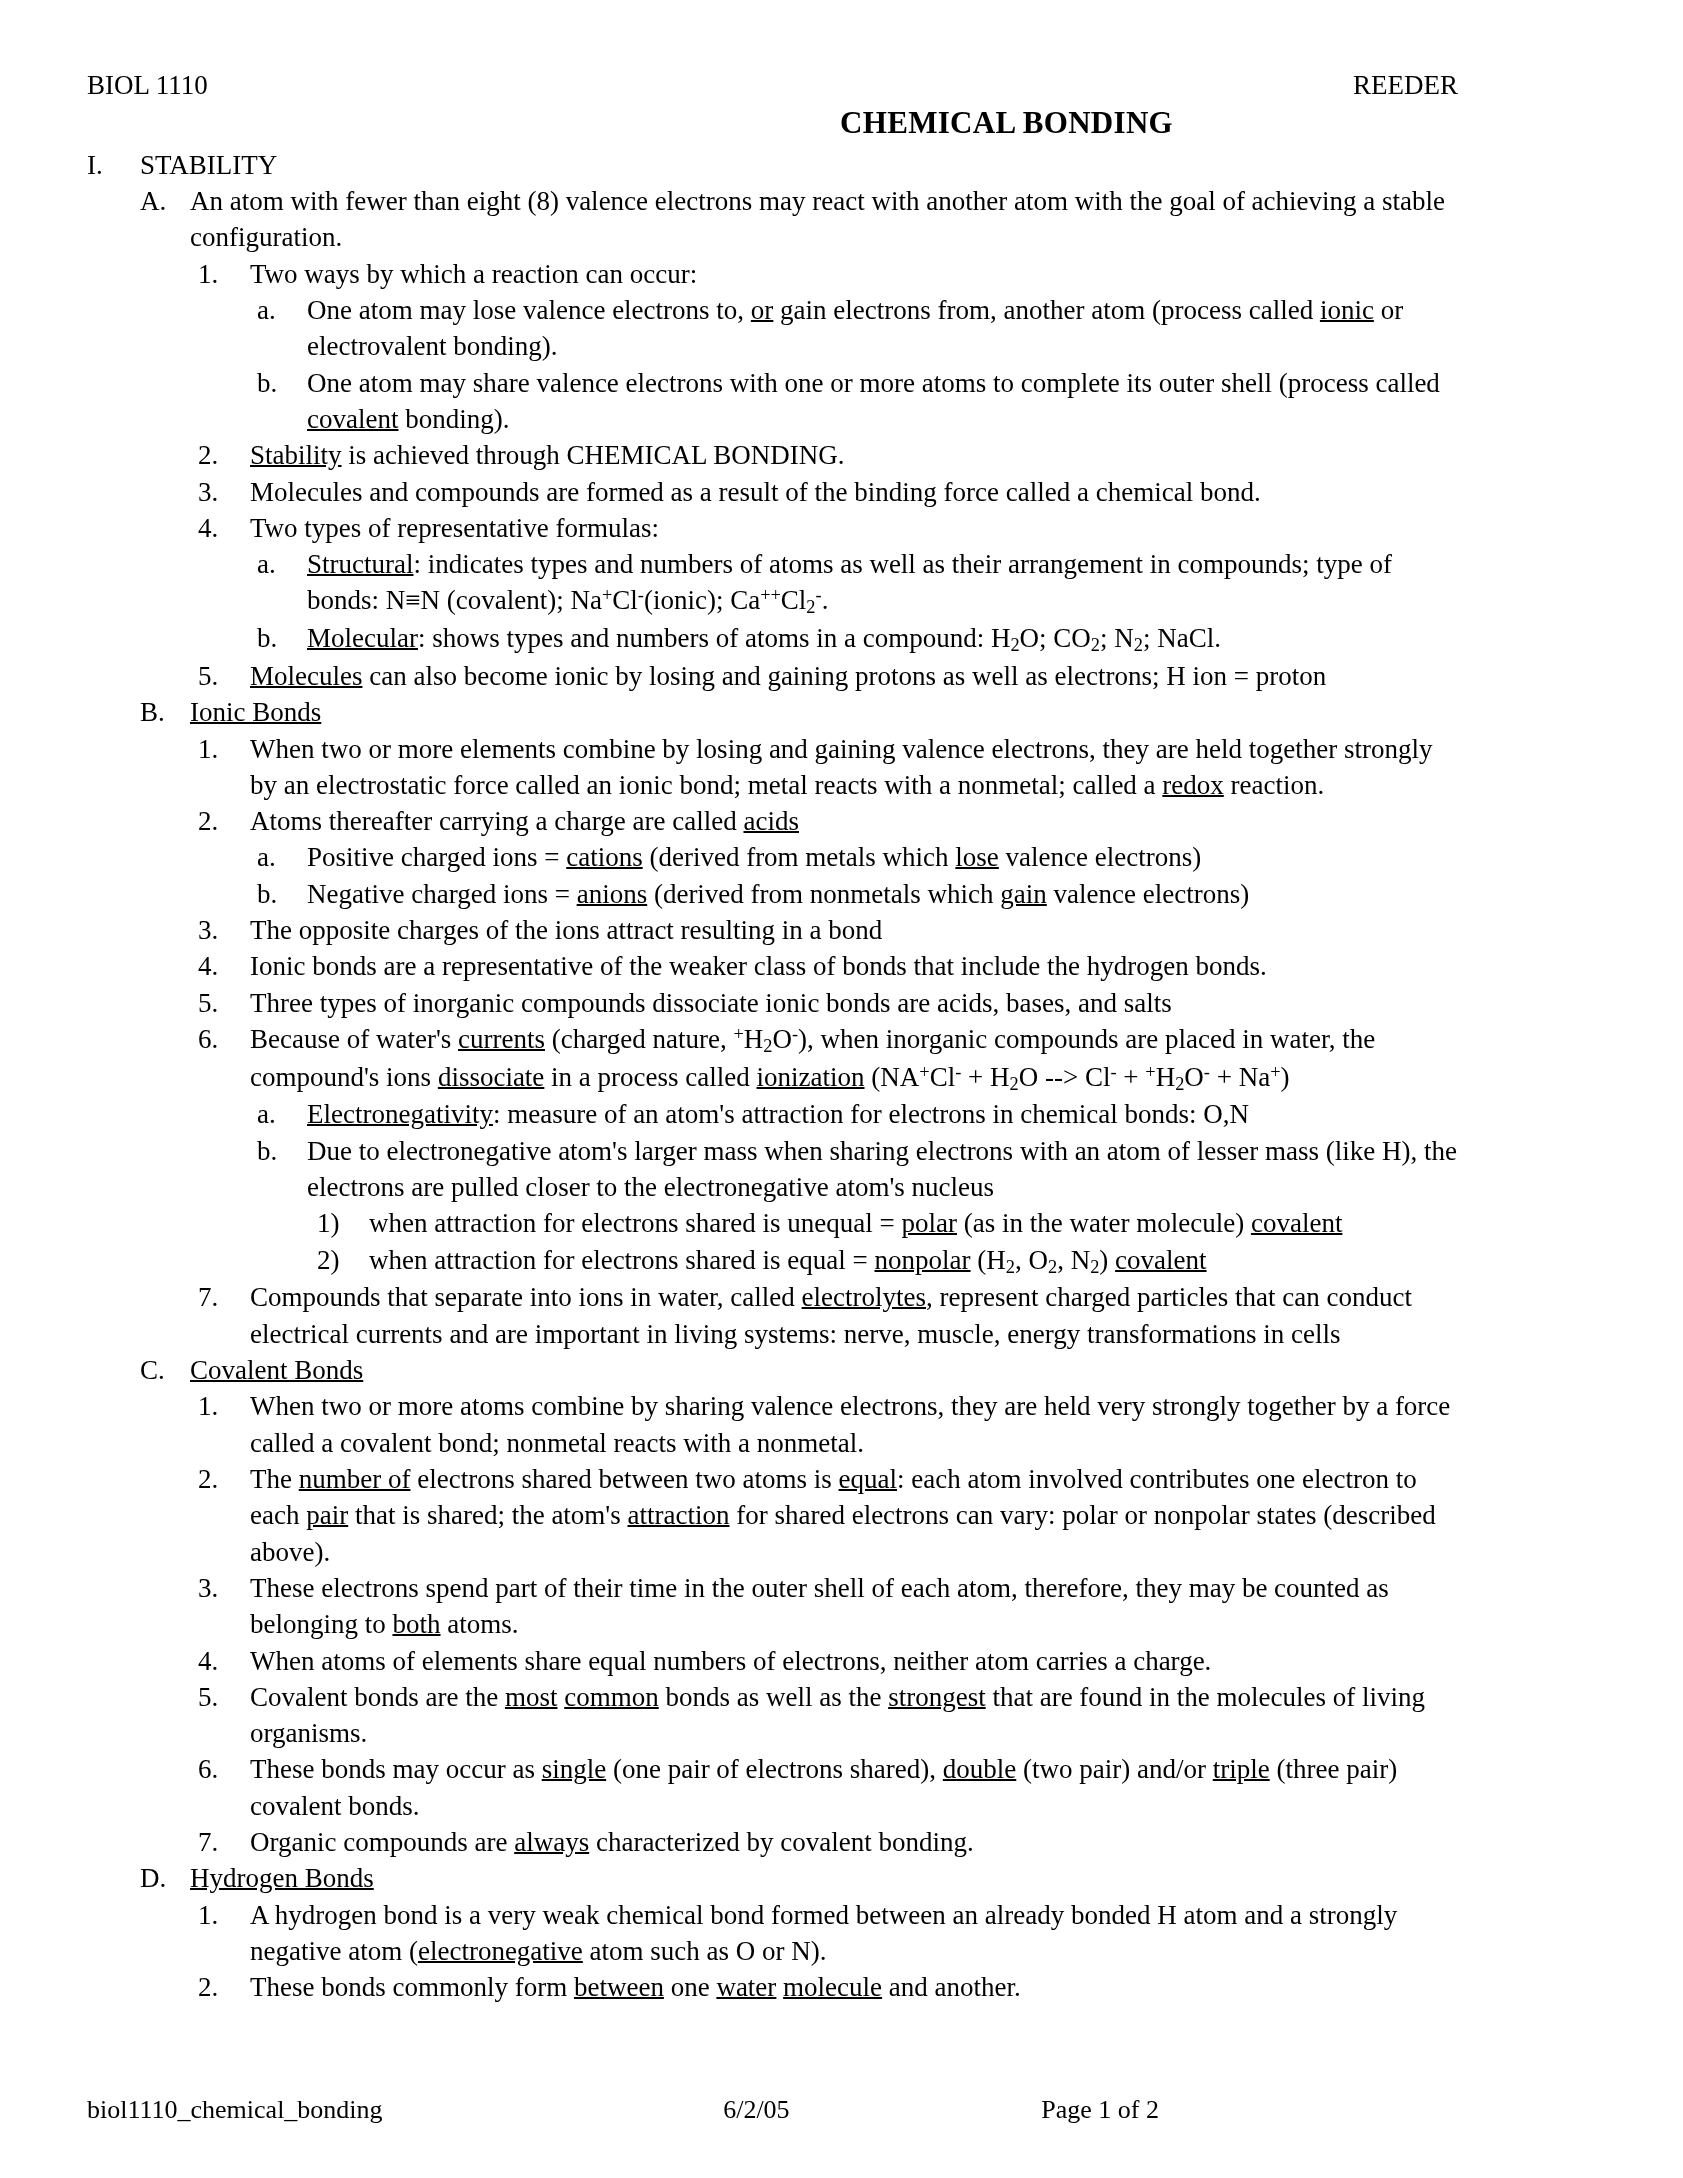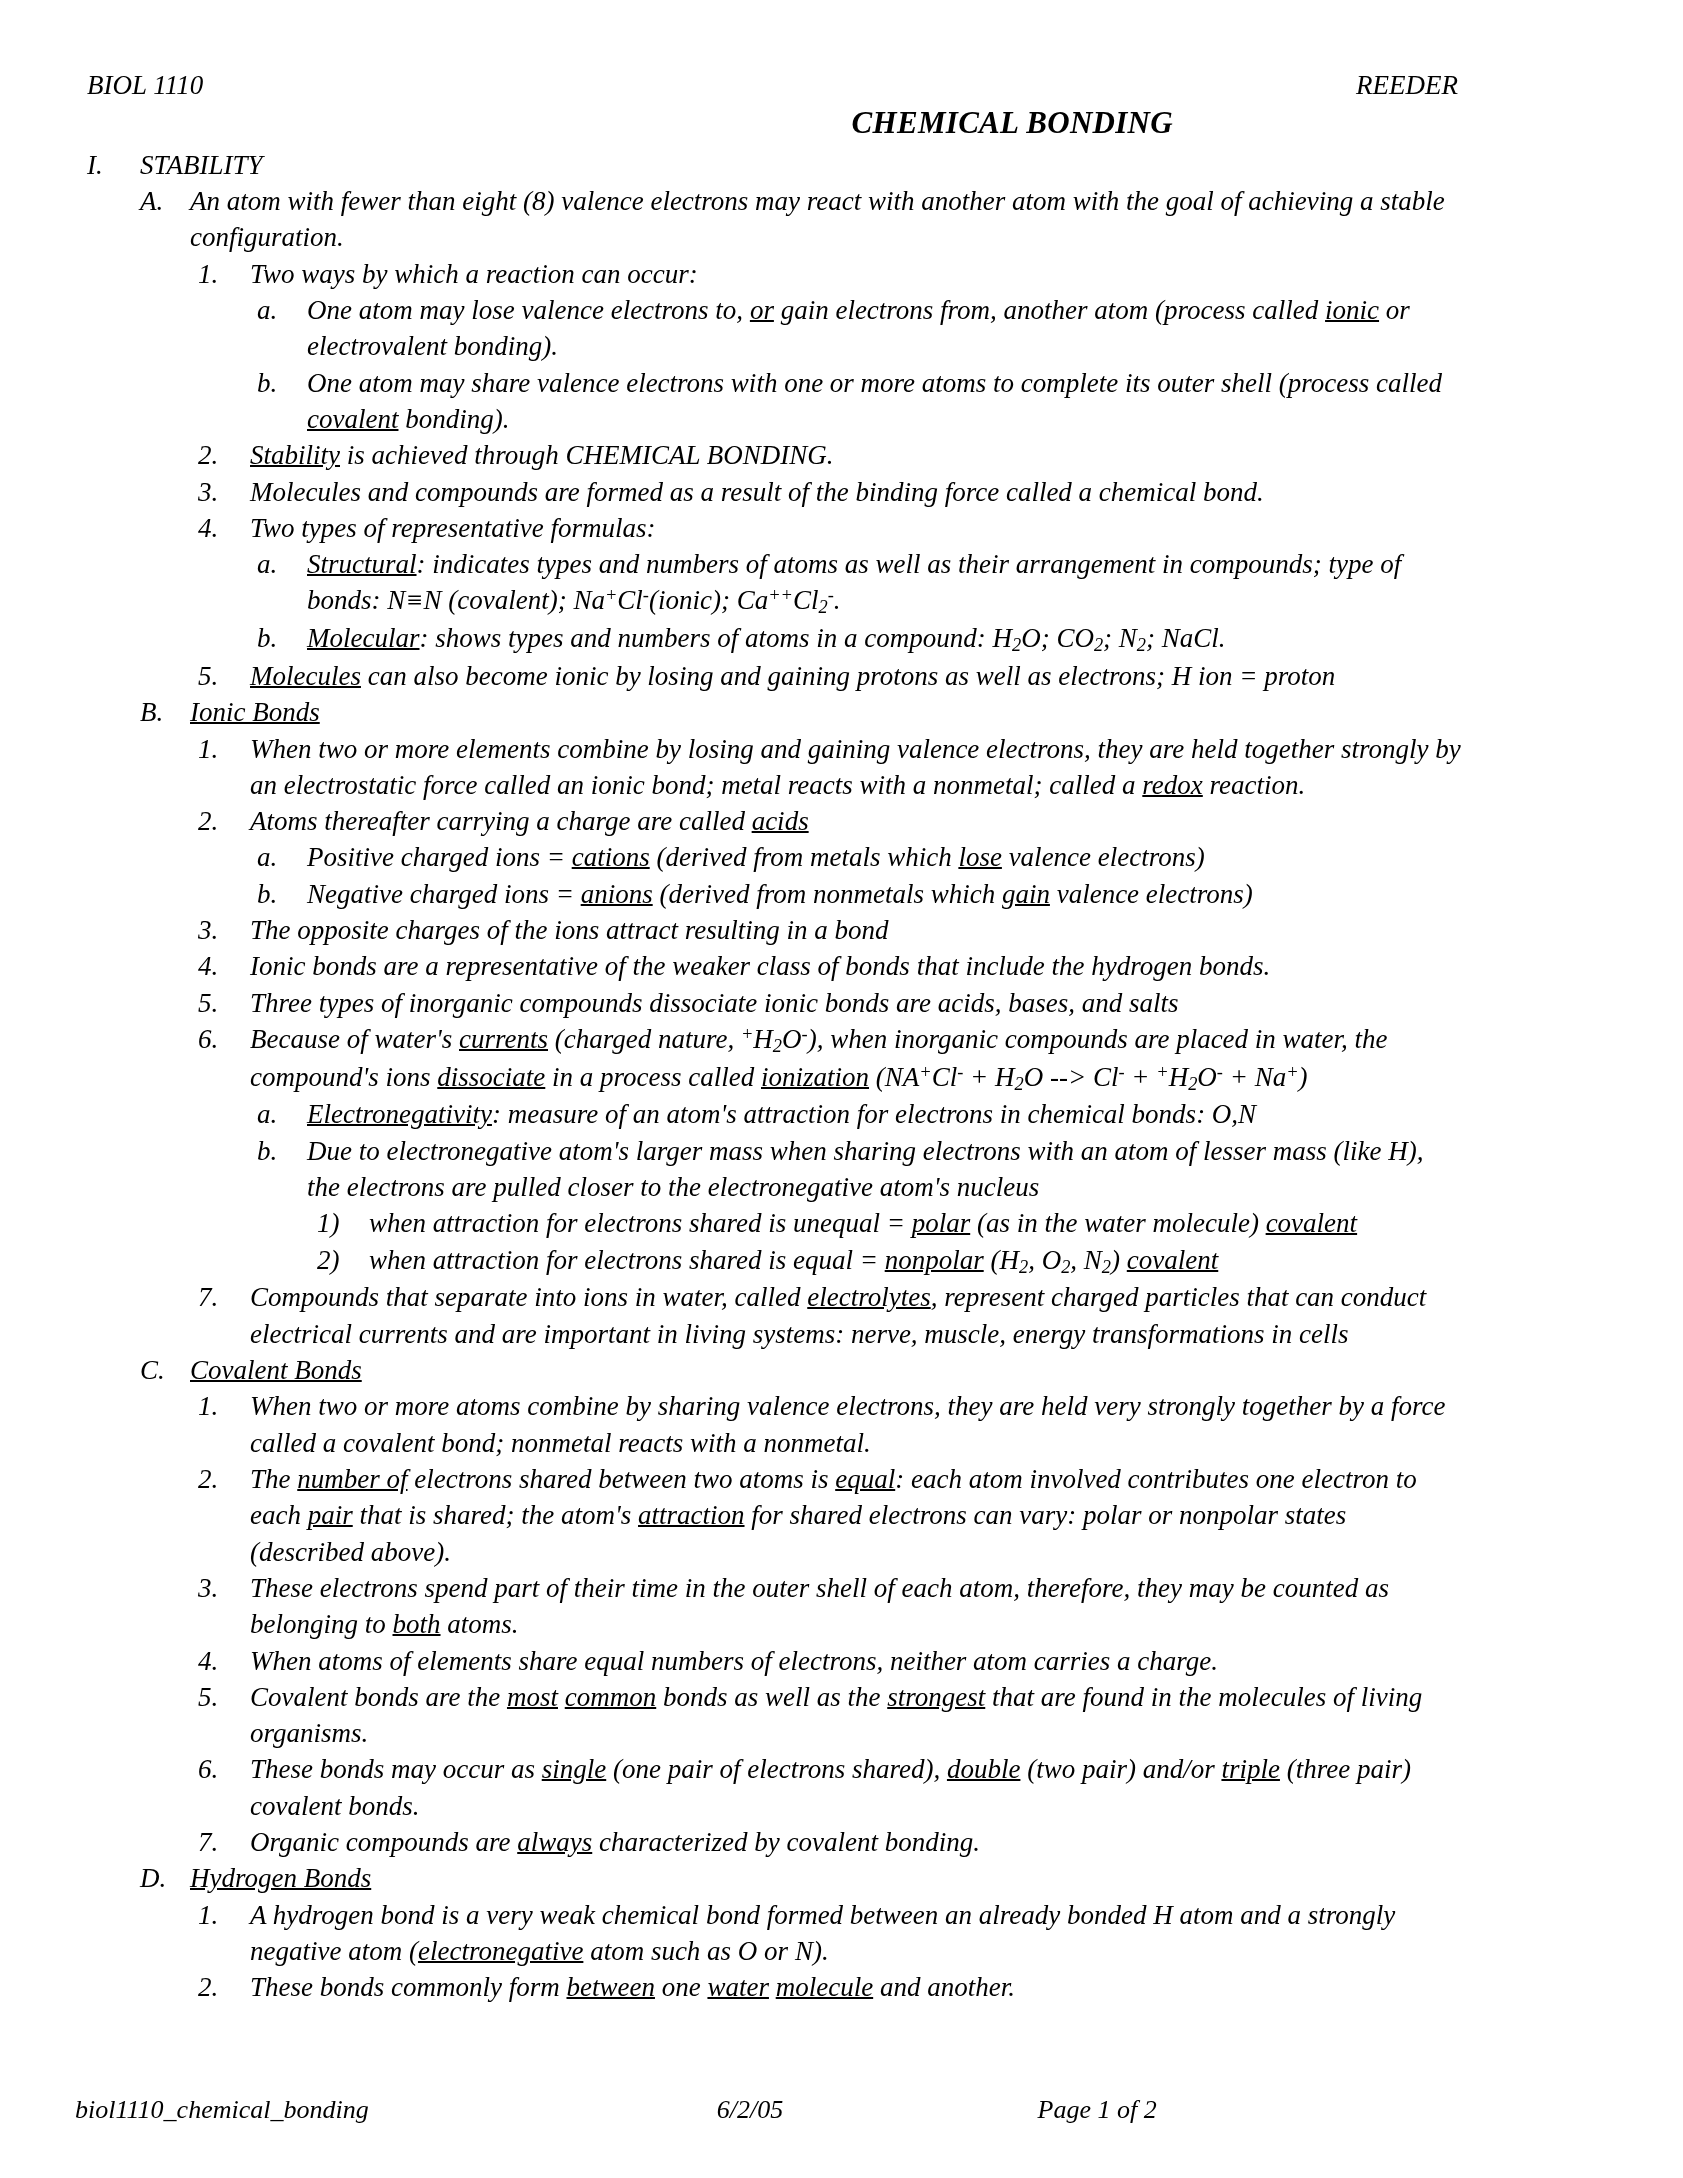--- a/index.html
+++ b/index.html
@@ -16,21 +16,20 @@
     position: relative;
     overflow: hidden;
   }
   .page {
     position: absolute;
     left: 0; top: 0;
     width: 1547px;
     height: 2178px;
     box-sizing: border-box;
     padding: 71px 77px 40px 87px;
-    font-style: italic;
   }
 
   
   .header-row {
     display: flex;
     justify-content: space-between;
     align-items: baseline;
     font-size: 27px;
     line-height: 1.1;
     margin: 0;
@@ -86,21 +85,21 @@
   .lvl-alpha > .text { padding-right: 18px; }
 
   u { text-decoration: underline; text-underline-offset: 1px; }
 
   sub { font-size: 0.68em; vertical-align: -0.22em; }
   sup { font-size: 0.68em; vertical-align: 0.42em; }
 
   
   .footer {
     position: absolute;
-    left: 75px;
+    left: 87px;
     right: 77px;
     bottom: 53px;
     display: flex;
     font-size: 26px;
   }
   .footer-file { flex: 0 0 46%; }
   .footer-date { flex: 0 0 23%; }
   .footer-page { flex: 1 1 auto; }
 </style>
 </head>

